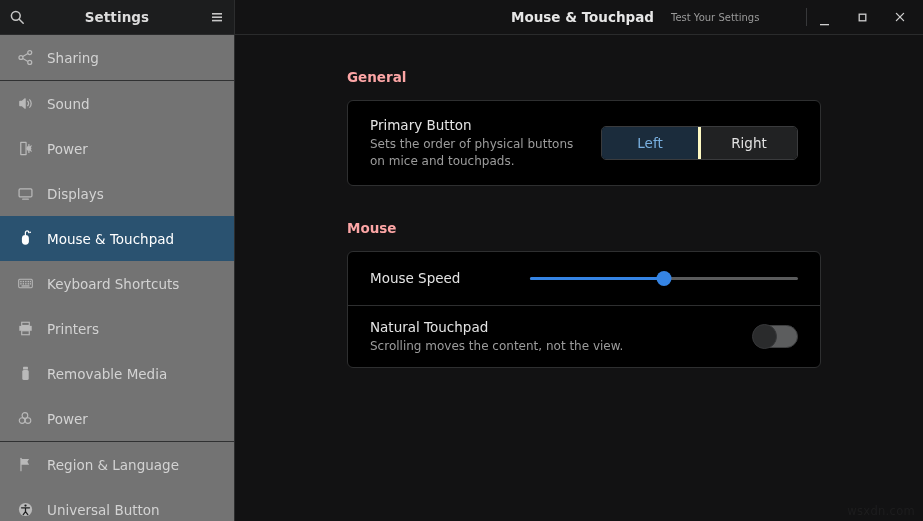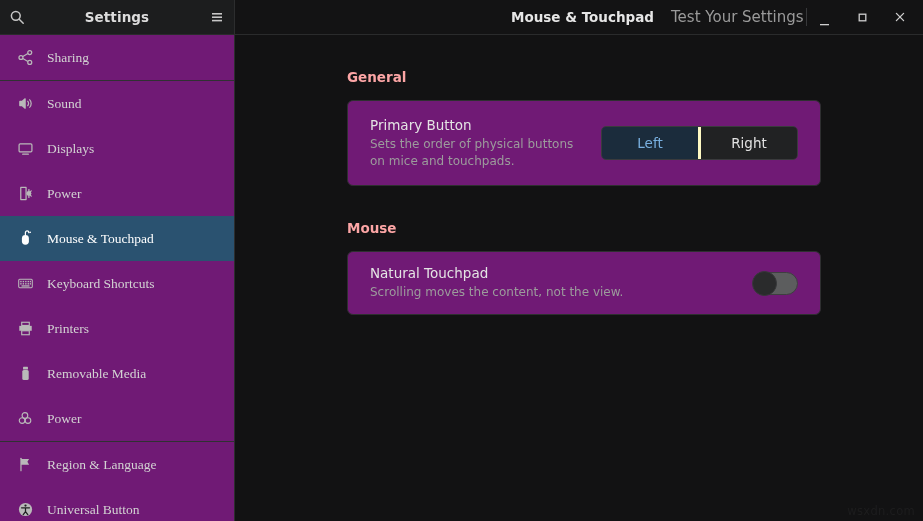--- a/index.html
+++ b/index.html
@@ -70,21 +70,21 @@
     position: absolute;
     left: 276px;
     font-size: 13.5px;
     font-weight: bold;
     color: #e6e6e6;
     white-space: nowrap;
   }
   .hb-test-link {
     position: absolute;
     left: 436px;
-    font-size: 15px;
+    font-size: 10px;
     color: #9a9a9a;
     white-space: nowrap;
   }
   .hb-sep {
     position: absolute;
     left: 571px;
     top: 8px;
     width: 1px;
     height: 18px;
     background: #37383a;
@@ -112,25 +112,24 @@
   .body {
     flex: 1;
     display: flex;
     min-height: 0;
   }
 
   
   .sidebar {
     width: 234px;
     min-width: 234px;
-    background: #701a75;
+    background: #737373;
     border-right: 1px solid #2c2d2e;
     overflow: hidden;
     position: relative;
-    font-family: Liberation Serif, serif;
   }
   .nav-item {
     height: 45px;
     display: flex;
     align-items: center;
     padding-left: 13px;
     box-sizing: border-box;
     color: #d3d3d3;
   }
   .nav-item.selected {
@@ -173,21 +172,21 @@
     width: 474px;
   }
   .section-title {
     font-size: 13.5px;
     font-weight: bold;
     color: #fca5a5;
     margin: 0;
     padding: 0;
   }
   .card {
-    background: #701a75;
+    background: #000000;
     border: 1px solid #2e2f30;
     border-radius: 6px;
     overflow: hidden;
   }
   .row {
     display: flex;
     align-items: center;
     padding: 0 22px;
     box-sizing: border-box;
   }
@@ -368,39 +367,39 @@
             <path d="M11 6.4a3.3 3.3 0 0 1 0 5.2"></path>
             <path d="M13.1 4.6a6 6 0 0 1 0 8.8"></path>
           </svg>
         </span>
         <span class="nav-label">Sound</span>
       </div>
 
       <div class="nav-item">
         <span class="nav-icon">
           <svg width="17" height="17" viewBox="0 0 18 18" fill="none" stroke="currentColor" stroke-width="1.3">
-            <rect x="2.2" y="4" width="13.6" height="8.6" rx="1.2"></rect>
-            <line x1="6" y1="15" x2="12" y2="15" stroke-linecap="round"></line>
-          </svg>
-        </span>
-        <span class="nav-label">Displays</span>
-      </div>
-
-      <div class="nav-item">
-        <span class="nav-icon">
-          <svg width="17" height="17" viewBox="0 0 18 18" fill="none" stroke="currentColor" stroke-width="1.3">
             <path d="M4 2.6h5.6v12.8H4z" stroke-linejoin="round"></path>
             <circle cx="12.6" cy="9" r="2.6" fill="currentColor" stroke="none"></circle>
             <line x1="12.6" y1="4.8" x2="12.6" y2="6.6" stroke-linecap="round"></line>
             <line x1="15.1" y1="6.2" x2="14" y2="7.3" stroke-linecap="round"></line>
             <line x1="15.1" y1="11.8" x2="14" y2="10.7" stroke-linecap="round"></line>
             <line x1="12.6" y1="13.2" x2="12.6" y2="11.4" stroke-linecap="round"></line>
           </svg>
         </span>
         <span class="nav-label">Power</span>
+      </div>
+
+      <div class="nav-item">
+        <span class="nav-icon">
+          <svg width="17" height="17" viewBox="0 0 18 18" fill="none" stroke="currentColor" stroke-width="1.3">
+            <rect x="2.2" y="4" width="13.6" height="8.6" rx="1.2"></rect>
+            <line x1="6" y1="15" x2="12" y2="15" stroke-linecap="round"></line>
+          </svg>
+        </span>
+        <span class="nav-label">Displays</span>
       </div>
 
       <div class="nav-item selected">
         <span class="nav-icon">
           <svg width="17" height="17" viewBox="0 0 18 18" fill="none" stroke="currentColor" stroke-width="1.3">
             <rect x="5.2" y="5.2" width="7.4" height="10.4" rx="3.7" fill="currentColor" stroke="none"></rect>
             <path d="M8.9 5.2V2.8a1.8 1.8 0 0 1 3.6 0" stroke-linecap="round"></path>
             <circle cx="13.9" cy="2.4" r="0.9" fill="currentColor" stroke="none"></circle>
           </svg>
         </span>
@@ -499,20 +498,28 @@
               <div class="seg-btn active">Left</div>
               <div class="seg-btn">Right</div>
             </div>
           </div>
         </div>
 
         <div class="section-title" style="margin-top:34px;margin-bottom:15px;">Mouse</div>
 
         <div class="card">
 
+          <div class="row" style="height:53px;">
+            <div class="row-title" style="width:138px;flex:none;">Mouse Speed</div>
+            <div class="slider">
+              <div class="slider-track"></div>
+              <div class="slider-fill" id="sliderFill" style="width: 50%;"></div>
+              <div class="slider-handle" id="sliderHandle" style="left: 50%;"></div>
+            </div>
+          </div>
 
           <div class="row" style="height:62px;">
             <div class="row-texts">
               <div class="row-title">Natural Touchpad</div>
               <div class="row-sub" style="max-width:100%;">Scrolling moves the content, not the view.</div>
             </div>
             <div class="toggle">
               <div class="knob"></div>
             </div>
           </div>

